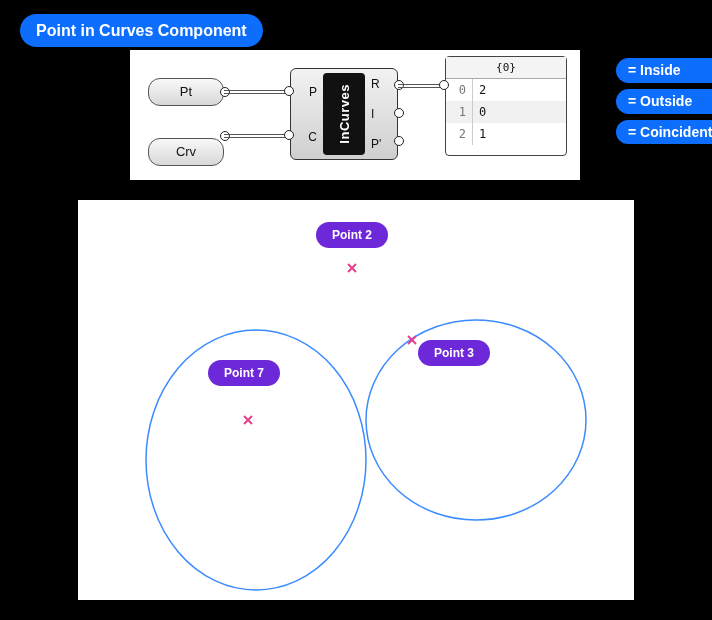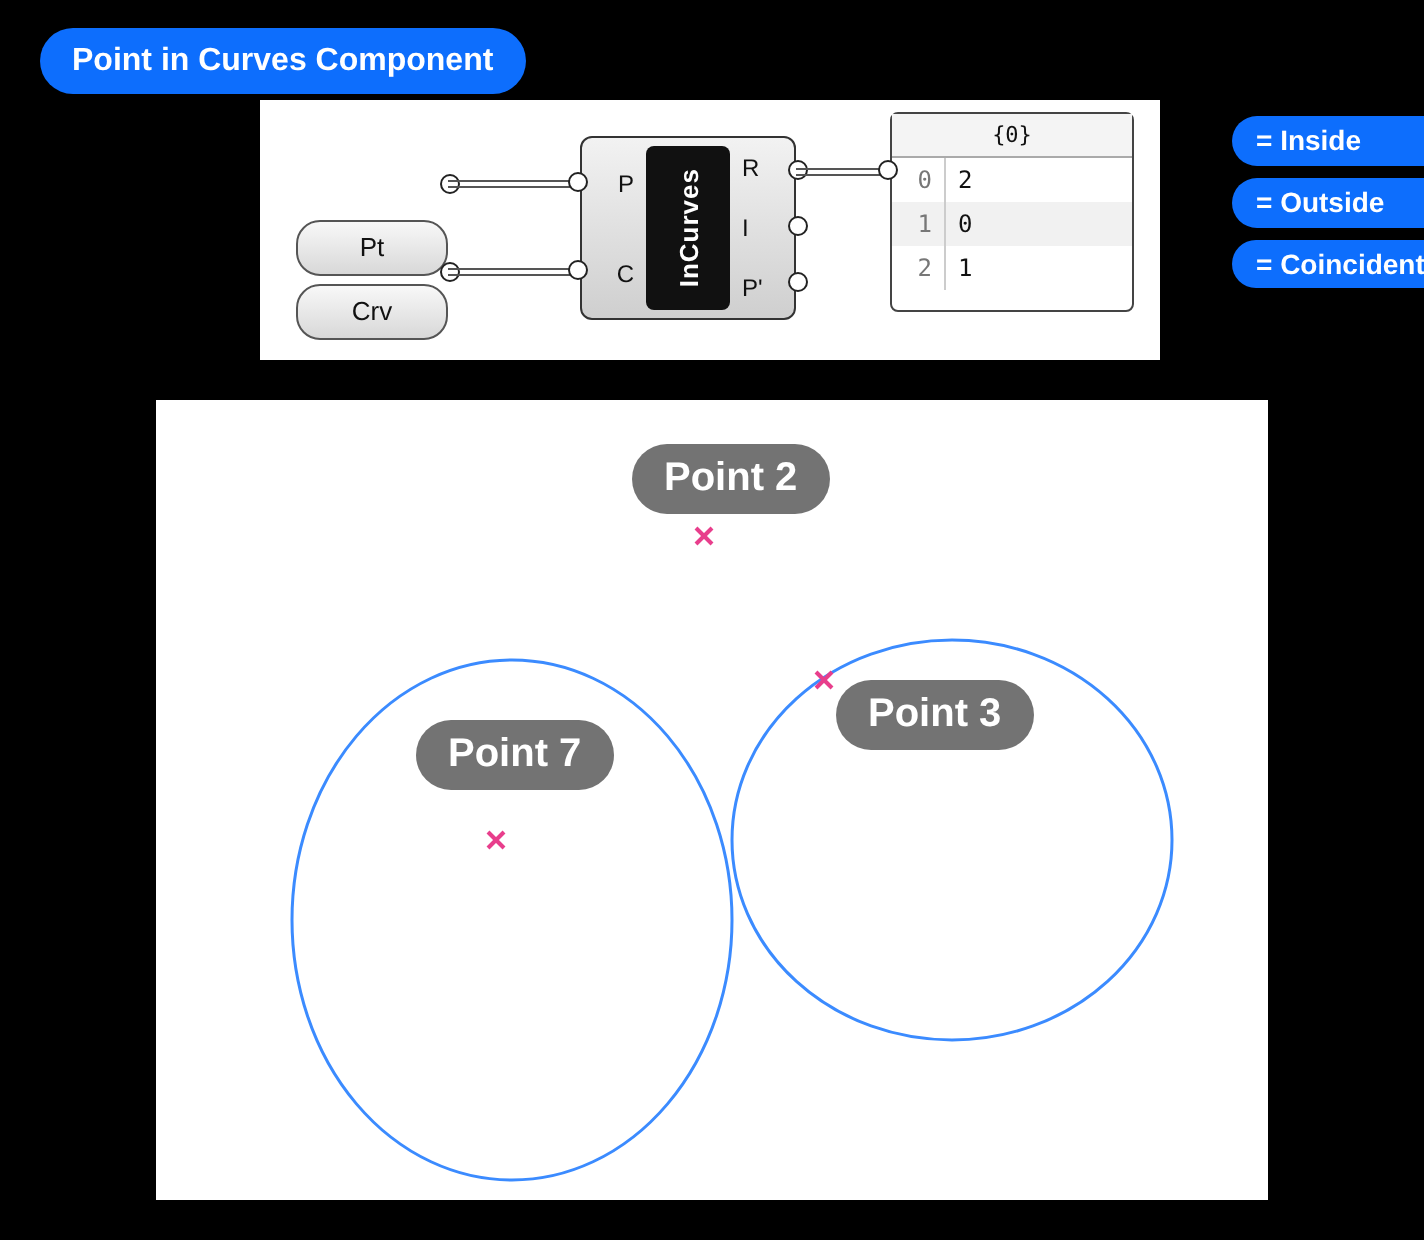--- a/index.html
+++ b/index.html
@@ -46,24 +46,23 @@
     position: absolute;
     width: 74px;
     height: 26px;
     border: 1px solid #555;
     border-radius: 12px;
     background: linear-gradient(#f8f8f8, #d8d8d8);
     text-align: center;
     font-size: 13px;
     line-height: 26px;
     color: #111;
-    margin-top: 32px;
   }
   .ghparam.pt  { left: 18px; top: 28px; }
-  .ghparam.crv { left: 18px; top: 60px; }
+  .ghparam.crv { left: 18px; top: 88px; }
 
   
   .ghcomp {
     position: absolute;
     left: 160px; top: 18px;
     width: 106px; height: 90px;
     border: 1px solid #333;
     border-radius: 6px;
     background: linear-gradient(#f2f2f2, #cfcfcf);
     display: flex;
@@ -156,26 +155,26 @@
     position: absolute;
     left: 78px;
     top: 200px;
     width: 556px;
     height: 400px;
     background: #fff;
   }
   .viewport svg { width: 100%; height: 100%; display: block; }
   .ptlabel {
     position: absolute;
-    background: #737373;
+    background: #6d28d9;
     color: #fff;
     font-weight: 600;
     border-radius: 999px;
     padding: 6px 16px;
-    font-size: 20px;
+    font-size: 12px;
     white-space: nowrap;
   }
 </style>
 </head>
 <body>
 
 <div class="stage">
 
   <div class="pill title">Point in Curves Component</div>
 

